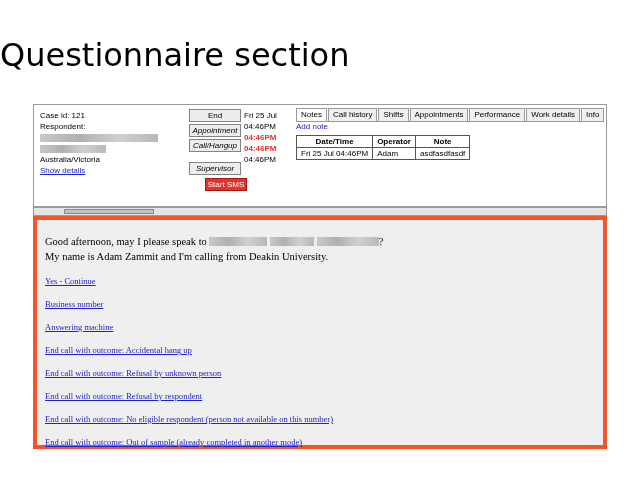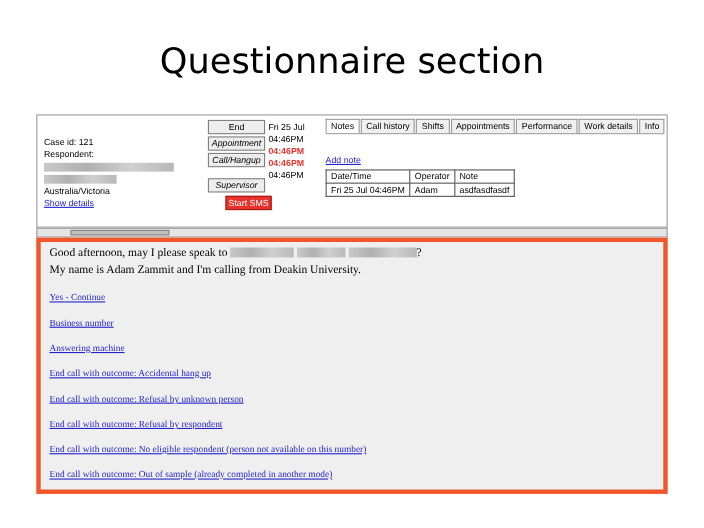--- a/index.html
+++ b/index.html
@@ -16,21 +16,20 @@
   #slide {
     position: relative;
     width: 640px;
     height: 480px;
   }
   #slide-title {
     position: absolute;
     left: 0;
     top: 36px;
     width: 640px;
-    text-align: center;
     font-size: 32px;
     font-family: "DejaVu Sans", sans-serif;
     color: #000000;
     letter-spacing: 0px;
   }
 
   
   #screenshot {
     position: absolute;
     left: 33px;
@@ -48,21 +47,21 @@
     height: 103px;
     background: #ffffff;
     border: 1px solid #9a9a9a;
     box-sizing: border-box;
   }
 
   
   .case-block {
     position: absolute;
     left: 6px;
-    top: 19px;
+    top: 5px;
     width: 140px;
     font-size: 8px;
     color: #000000;
     line-height: 11px;
   }
   .case-line {
     white-space: nowrap;
   }
   .redact {
     display: inline-block;
@@ -152,36 +151,35 @@
     color: #000;
     margin-right: 1px;
     line-height: 10px;
     white-space: nowrap;
   }
   .tab.active {
     background: #ffffff;
     font-weight: normal;
   }
   .add-note {
-    margin-top: 19px;
+    margin-top: 0;
     font-size: 8px;
     color: #2222cc;
-    text-decoration: underline;
   }
   table.note-table {
     margin-top: 4px;
     border-collapse: collapse;
     font-size: 8px;
   }
   table.note-table th {
     border: 1px solid #555;
     background: #ffffff;
-    font-weight: normal;
+    font-weight: bold;
     padding: 1px 4px;
-    text-align: left;
+    text-align: center;
     white-space: nowrap;
   }
   table.note-table td {
     border: 1px solid #555;
     padding: 1px 4px;
     white-space: nowrap;
     font-weight: normal;
   }
 
   
@@ -209,21 +207,21 @@
   
   .qbody {
     position: absolute;
     left: 0;
     top: 112px;
     width: 574px;
     height: 233px;
     background: #efefef;
     border: 4px solid #f0562a;
     box-sizing: border-box;
-    padding: 3px 8px 0 8px;
+    padding: 14px 8px 0 8px;
   }
   .q-intro {
     font-size: 10.5px;
     color: #000;
     line-height: 15px;
     font-family: "Liberation Serif", serif;
   }
   .q-intro .redact {
     height: 9px;
     vertical-align: -1px;

